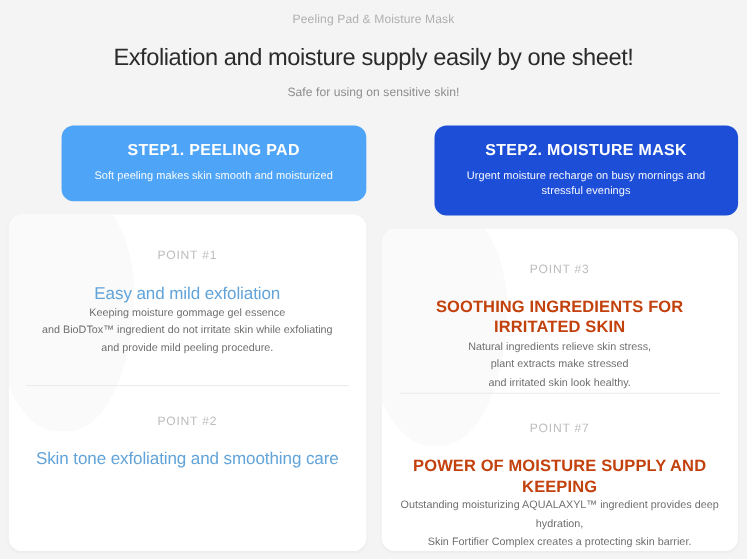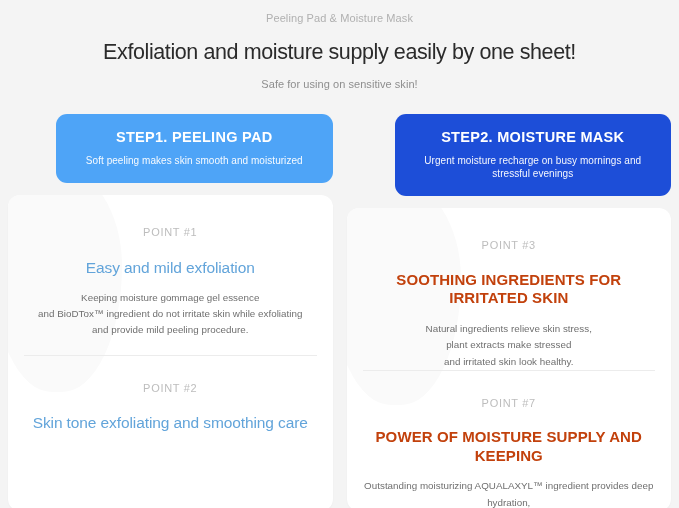--- a/index.html
+++ b/index.html
@@ -152,21 +152,20 @@
     letter-spacing: -0.1px;
   }
   .point-title.orange {
     font-size: 15px;
     color: #c2410c;
     font-weight: 700;
     letter-spacing: 0.1px;
   }
 
   .point-body {
-    margin-top: 13px;
     font-size: 9.8px;
     color: #6f6f6f;
     line-height: 1.65;
     letter-spacing: 0.02px;
   }
   .point-body .ln { display: block; }
 </style>
 </head>
 <body>
 
@@ -233,20 +232,21 @@
             </div>
           </div>
 
           <div class="divider"></div>
 
           <div class="point second">
             <div class="point-label">POINT #7</div>
             <div class="point-title orange">POWER OF MOISTURE SUPPLY AND KEEPING</div>
             <div class="point-body">
               <span class="ln">Outstanding moisturizing AQUALAXYL™ ingredient provides deep hydration,</span>
+              <span class="ln">Skin Fortifier Complex creates a protecting skin barrier.</span>
             </div>
           </div>
 
         </div>
       </div>
     </div>
 
   </div>
 </div>
 

